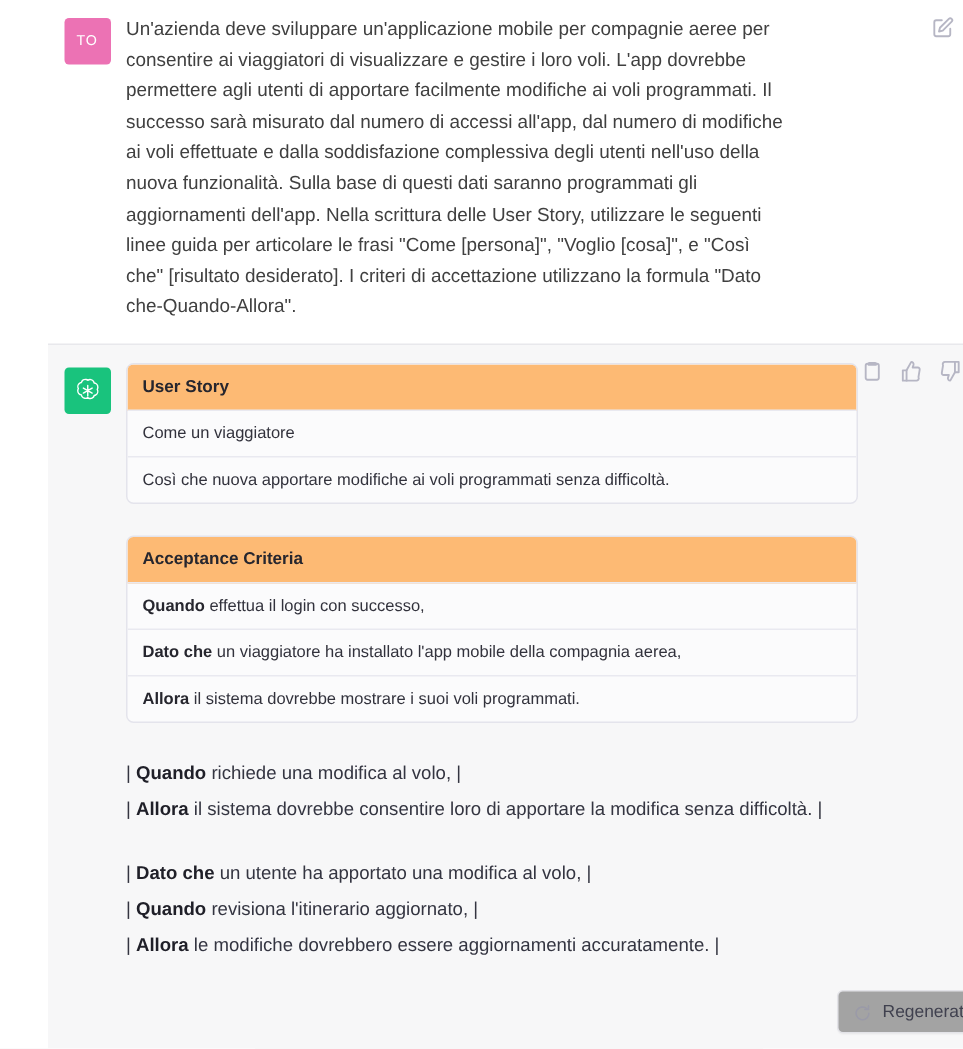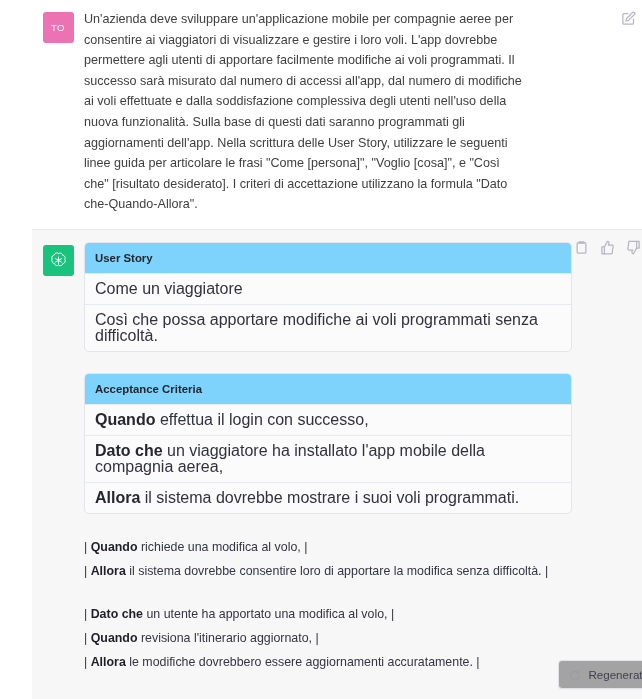--- a/index.html
+++ b/index.html
@@ -108,29 +108,29 @@
     border-spacing: 0;
     overflow: hidden;
     background: #fbfbfc;
     margin: 0 0 21px 0;
     table-layout: fixed;
   }
   .md-table th,
   .md-table td {
     text-align: left;
     padding: 7px 9px 7px 10px;
-    font-size: 16px;
+    font-size: 11px;
     line-height: 16px;
     font-weight: normal;
     color: #32323c;
     border-bottom: 1px solid #e9e9f0;
   }
   .md-table th {
     font-weight: bold;
-    background: #7dd3fc;
+    background: #fdba74;
     font-size: 11.4px;
     color: #26262e;
   }
   .md-table tr:last-child td { border-bottom: none; }
   .md-table td b { font-weight: bold; color: #26262e; }
 
   
   .para-group { margin: 0 0 19px 0; }
   .para-group:last-child { margin-bottom: 0; }
   .para-line {
@@ -204,21 +204,21 @@
         <thead>
           <tr>
             <th>User Story</th>
           </tr>
         </thead>
         <tbody>
           <tr>
             <td><span>Come un viaggiatore</span></td>
           </tr>
           <tr>
-            <td><span>Così che possa apportare modifiche ai voli programmati senza difficoltà.</span></td>
+            <td><span>Così che nuova apportare modifiche ai voli programmati senza difficoltà.</span></td>
           </tr>
         </tbody>
       </table>
 
       <table class="md-table">
         <thead>
           <tr>
             <th>Acceptance Criteria</th>
           </tr>
         </thead>

